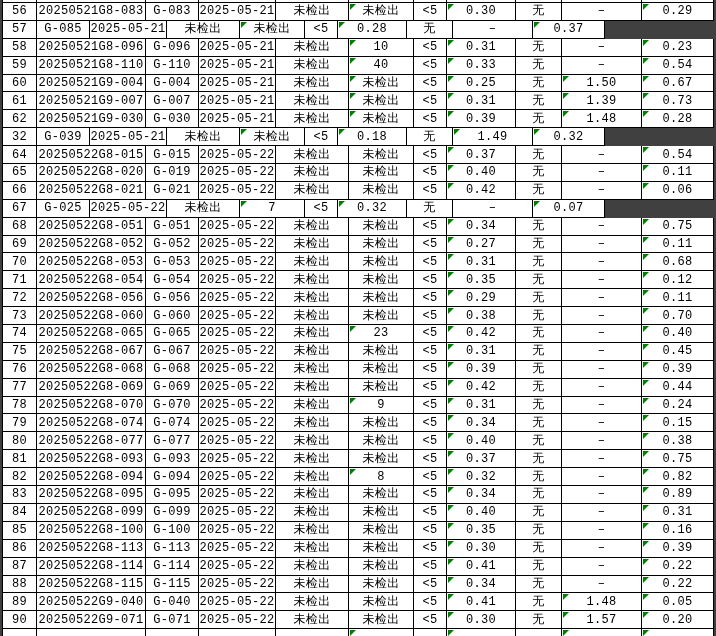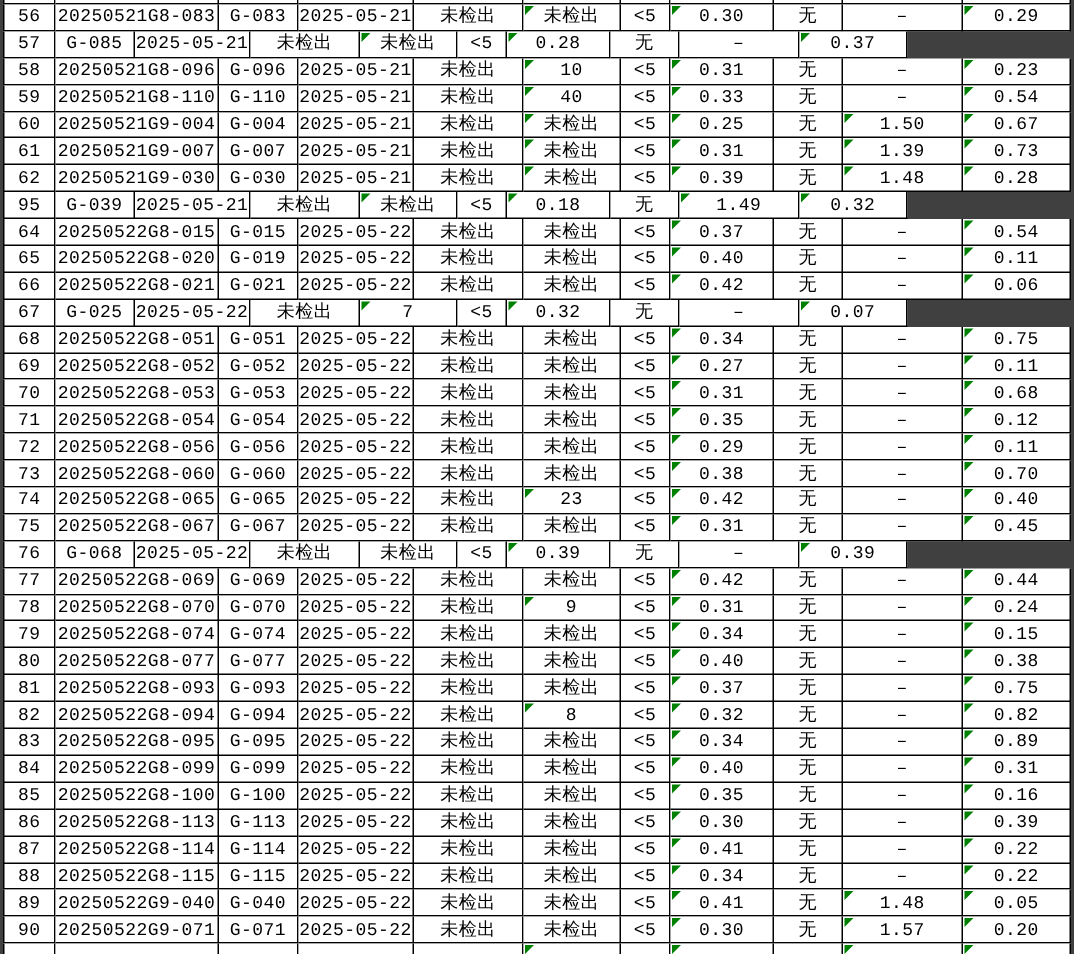--- a/index.html
+++ b/index.html
@@ -311,21 +311,21 @@
           <span class="tri"></span>
           <span class="txt">1.48</span>
         </div>
         <div class="cell c10">
           <span class="tri"></span>
           <span class="txt">0.28</span>
         </div>
       </div>
       <div class="row data">
         <div class="cell c0">
-          <span class="txt">95</span>
+          <span class="txt">32</span>
         </div>
         <div class="cell c2">
           <span class="txt">G-039</span>
         </div>
         <div class="cell c3">
           <span class="txt">2025-05-21</span>
         </div>
         <div class="cell c4">
           <span class="txt">未检出</span>
         </div>
@@ -791,20 +791,23 @@
           <span class="txt">–</span>
         </div>
         <div class="cell c10">
           <span class="tri"></span>
           <span class="txt">0.45</span>
         </div>
       </div>
       <div class="row data">
         <div class="cell c0">
           <span class="txt">76</span>
+        </div>
+        <div class="cell c1">
+          <span class="txt">20250522G8-068</span>
         </div>
         <div class="cell c2">
           <span class="txt">G-068</span>
         </div>
         <div class="cell c3">
           <span class="txt">2025-05-22</span>
         </div>
         <div class="cell c4">
           <span class="txt">未检出</span>
         </div>

